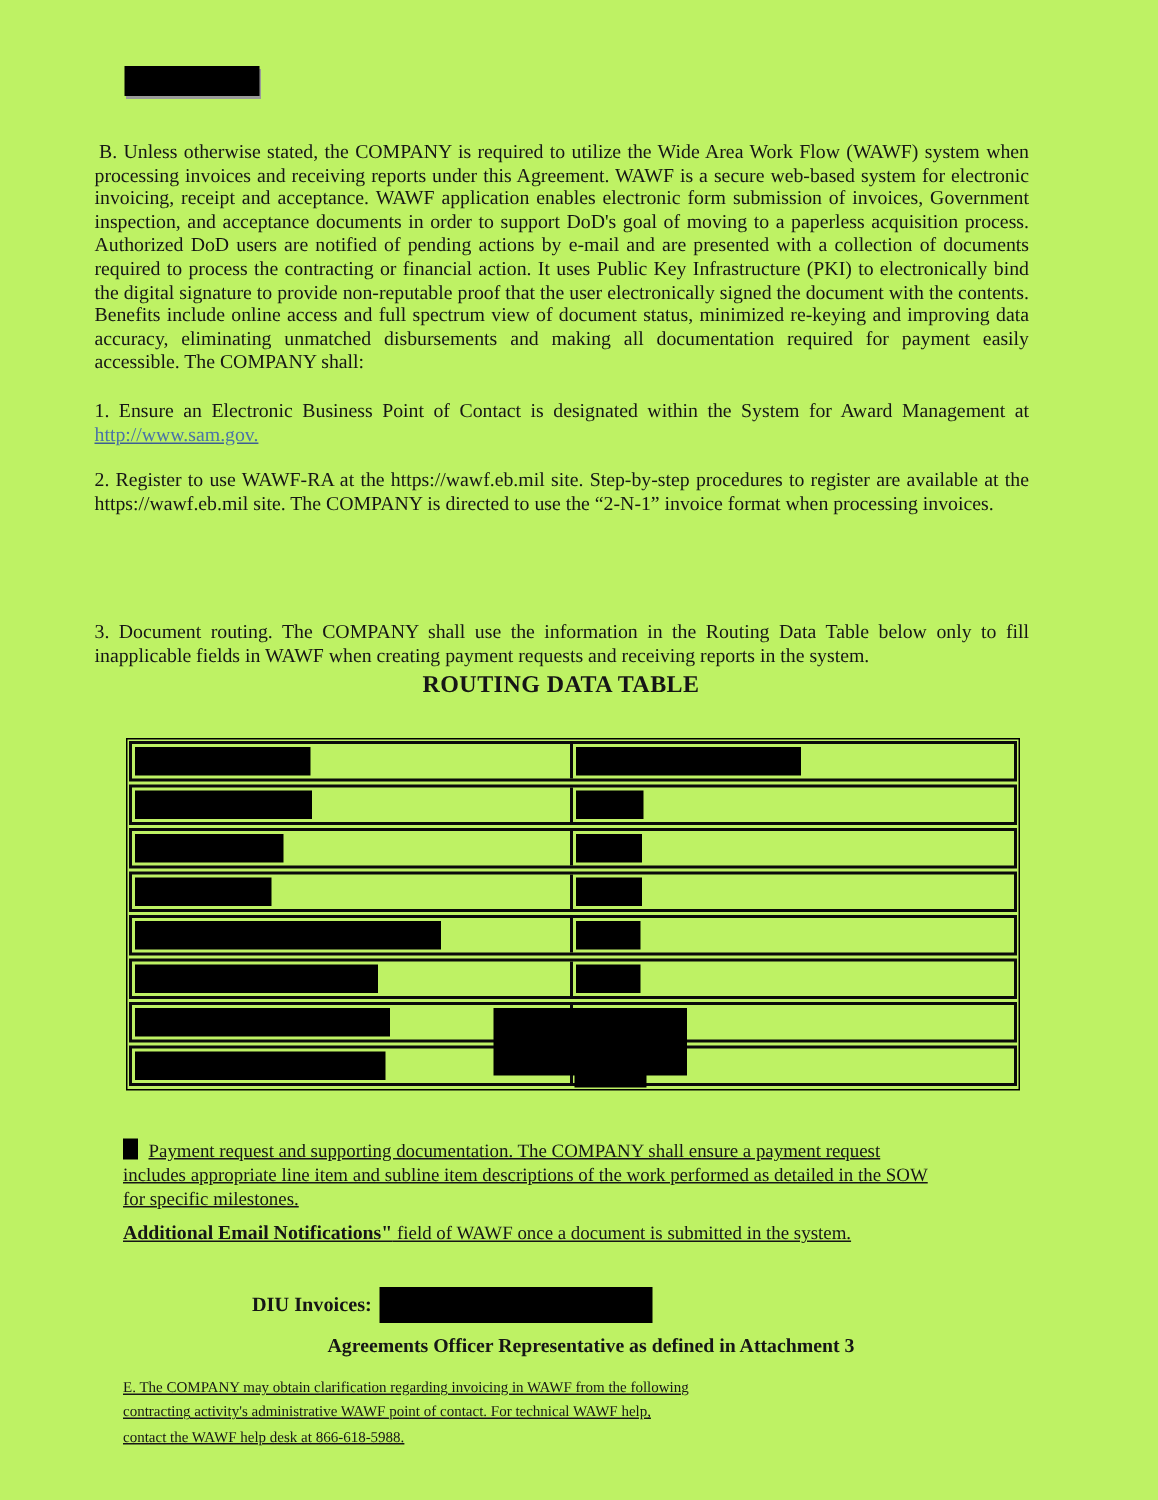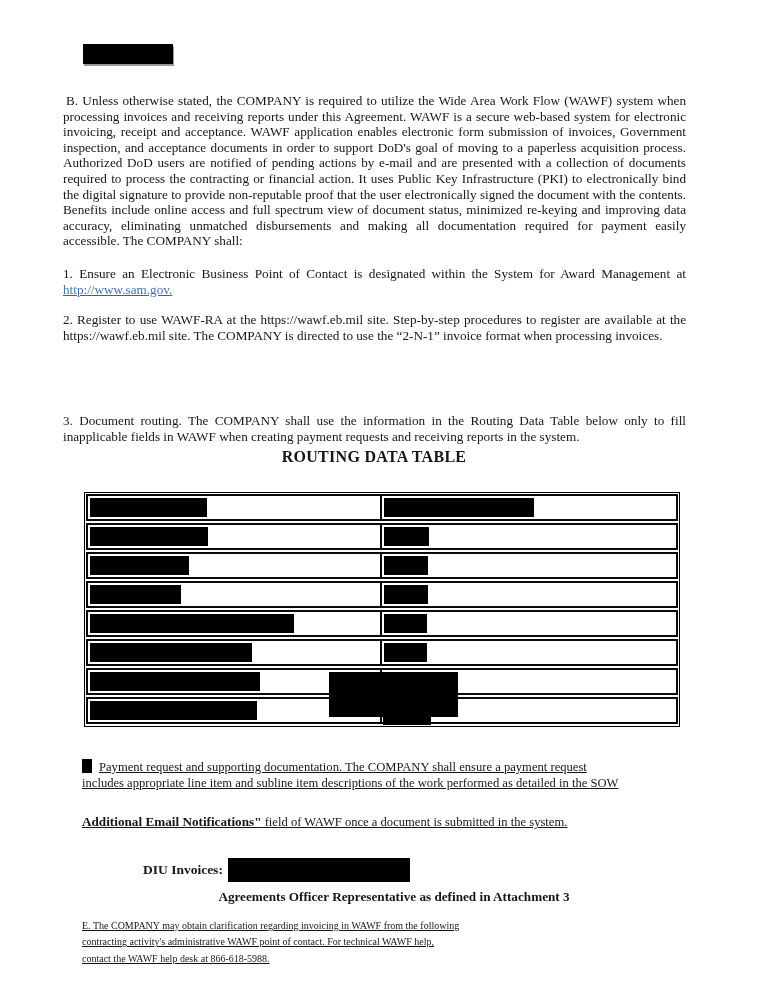--- a/index.html
+++ b/index.html
@@ -1,17 +1,17 @@
 <!DOCTYPE html>
 <html><head>
 <meta charset="utf-8">
 <style>
   html,body{margin:0;padding:0;background:#e8e8e8;}
   .page{
-    position:relative;width:772px;height:1000px;background:#ffffff;
+    position:relative;width:772px;height:1000px;background:#bef264;
     font-family:"Liberation Serif","DejaVu Serif",serif;color:#161616;
     overflow:hidden;margin:0 auto;
   }
   .abs{position:absolute;}
   .redact{background:#000;}
   
   .redact-top{left:83px;top:44px;width:90px;height:20px;box-shadow:1px 2px 0 #9a9a9a;}
   
   .blk{left:63px;width:623px;font-size:13.2px;line-height:15.6px;text-align:justify;}
   .para-b{top:93px;text-indent:3px;}
@@ -41,21 +41,21 @@
   .big-block{position:absolute;left:244px;top:179px;width:129px;height:45px;background:#000;}
   .big-block-tab{position:absolute;left:298px;top:220px;width:48px;height:12px;background:#000;}
   
   .lower{left:82px;width:580px;font-size:12.6px;line-height:16px;text-decoration:underline;}
   .para-c{top:759px;}
   .para-d{top:814px;line-height:16.5px;}
   .para-d .bold{font-weight:bold;font-size:13.2px;}
   .sq{display:inline-block;width:10px;height:14px;background:#000;margin-right:7px;vertical-align:-2px;}
   .line{display:block;}
   .diu-row{left:82px;top:858px;display:flex;align-items:center;}
-  .diu-label{margin-left:61px;font-weight:bold;font-size:13.5px;}
+  .diu-label{margin-left:86px;font-weight:bold;font-size:13.5px;}
   .diu-bar{width:182px;height:24px;background:#000;margin-left:5px;}
   .attach{left:0;top:889px;width:772px;text-align:center;font-weight:bold;
     font-size:13.2px;transform:translateX(8px);}
   .para-e{top:918px;font-size:10px;line-height:16.3px;}
 </style>
 </head>
 <body>
 
 <div class="page">
 
@@ -132,20 +132,21 @@
         </div>
       <div class="cell cell-r"></div>
     </div>
     <div class="big-block"></div>
     <div class="big-block-tab"></div>
   </div>
 
   <div class="abs lower para-c">
     <span class="line"><span class="sq"></span><span>Payment request and supporting documentation. The COMPANY shall ensure a payment request</span></span>
     <span class="line">includes appropriate line item and subline item descriptions of the work performed as detailed in the SOW</span>
+    <span class="line">for specific milestones.</span>
   </div>
 
   <div class="abs lower para-d">
     <span class="line"><span class="bold">Additional Email Notifications"</span><span> field of WAWF once a document is submitted in the system.</span></span>
   </div>
 
   <div class="abs diu-row">
     <span class="diu-label">DIU Invoices:</span>
     <span class="diu-bar"></span>
   </div>

